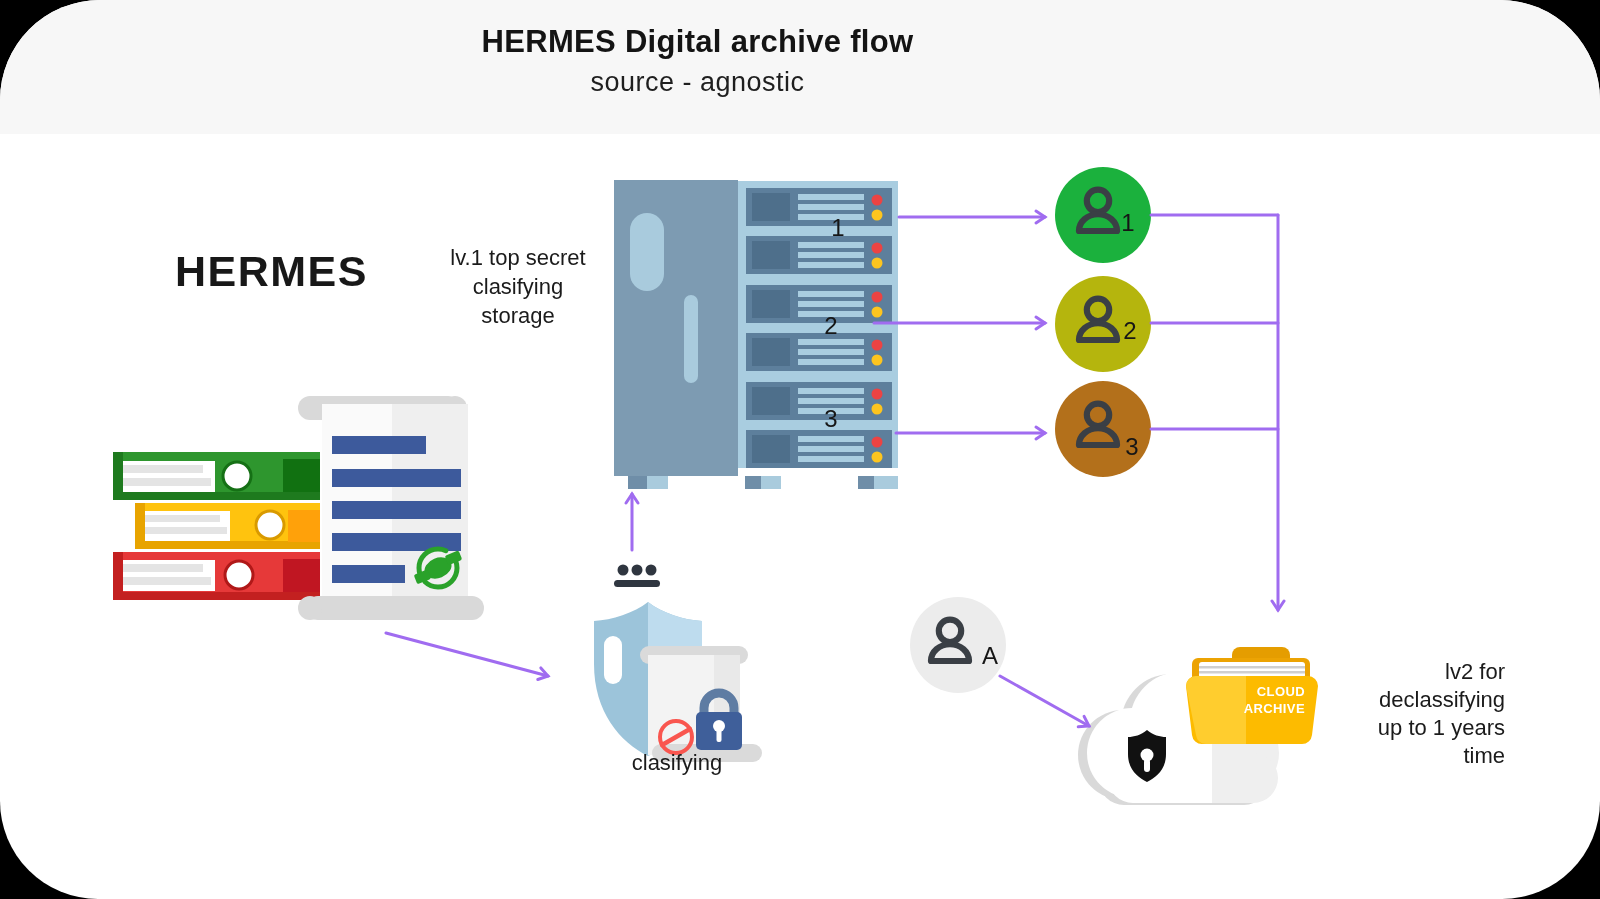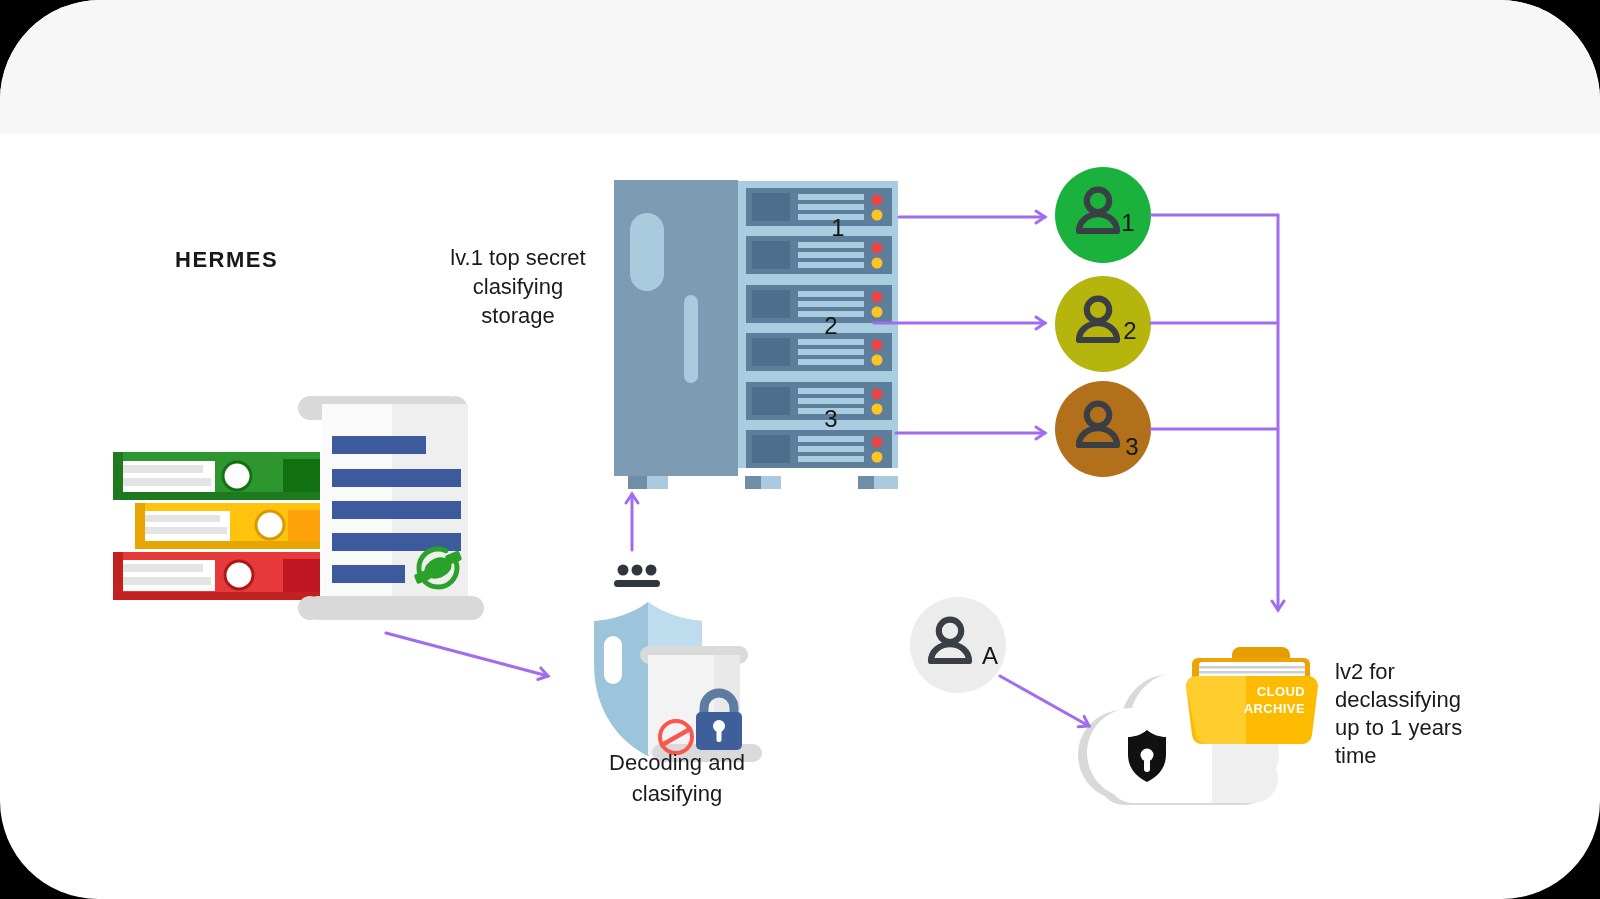--- a/index.html
+++ b/index.html
@@ -3,42 +3,46 @@
 <meta charset="utf-8">
 <style>
   html,body{margin:0;padding:0;background:#000;}
   .stage{position:relative;width:1600px;height:899px;background:#000;overflow:hidden;
          font-family:"Liberation Sans",sans-serif;color:#1c1c1c;}
   .page{position:absolute;inset:0;background:#fff;border-radius:100px 100px 98px 98px;overflow:hidden;}
   .header-band{position:absolute;left:0;top:0;width:1600px;height:134px;background:#f7f7f7;}
   .header-text{position:absolute;left:0;top:24px;width:1395px;text-align:center;}
   .title{font-size:31px;font-weight:700;color:#141414;letter-spacing:.3px;}
   .subtitle{font-size:27px;font-weight:400;color:#1f1f1f;margin-top:7px;letter-spacing:.5px;}
-  .brand{position:absolute;left:175px;top:247px;font-size:22px;font-weight:700;letter-spacing:1.5px;color:#181818;}
+  .brand{position:absolute;left:175px;top:247px;font-size:43px;font-weight:700;letter-spacing:1.5px;color:#181818;}
   .storage-label{position:absolute;left:428px;top:243px;width:180px;text-align:center;
                  font-size:22px;line-height:29px;color:#1b1b1b;}
   .storage-label span{display:block;}
   .num{position:absolute;transform:translate(-50%,-50%);font-size:24px;color:#161616;}
   .decoding-label{position:absolute;left:577px;top:747px;width:200px;text-align:center;
                   font-size:22px;line-height:31px;color:#1b1b1b;}
   .decoding-label span{display:block;}
-  .note-label{position:absolute;left:1335px;top:658px;width:170px;text-align:left;
+  .note-label{position:absolute;left:1335px;top:658px;width:170px;text-align:right;
               font-size:22px;line-height:28px;color:#1b1b1b;}
   .note-label span{display:block;}
   svg.art{position:absolute;left:0;top:0;}
   .folder-text{font-family:"Liberation Sans",sans-serif;font-weight:700;font-size:13px;
                fill:#ffffff;letter-spacing:.4px;}
 </style>
 </head>
 <body>
 
 <div class="stage">
   <div class="page">
 
     <div class="header-band"></div>
+    <div class="header-text">
+      <div class="title">HERMES Digital archive flow</div>
+      <div class="subtitle">source - agnostic</div>
+    </div>
 
     <div class="brand">HERMES</div>
 
     <div class="storage-label">
       <span>lv.1 top secret</span>
       <span>clasifying</span>
       <span>storage</span>
     </div>
 
     <svg class="art" width="1600" height="899" viewBox="0 0 1600 899">
@@ -288,21 +292,20 @@
     <div class="num" style="left:831px;top:326px;">2</div>
     <div class="num" style="left:831px;top:419px;">3</div>
 
     <div class="num" style="left:1128px;top:223px;">1</div>
     <div class="num" style="left:1130px;top:331px;">2</div>
     <div class="num" style="left:1132px;top:447px;">3</div>
 
     <div class="num" style="left:990px;top:656px;">A</div>
 
     <div class="decoding-label">
-      <span>Decoding and</span>
       <span>clasifying</span>
     </div>
 
     <div class="note-label">
       <span>lv2 for</span>
       <span>declassifying</span>
       <span>up to 1 years</span>
       <span>time</span>
     </div>
 

